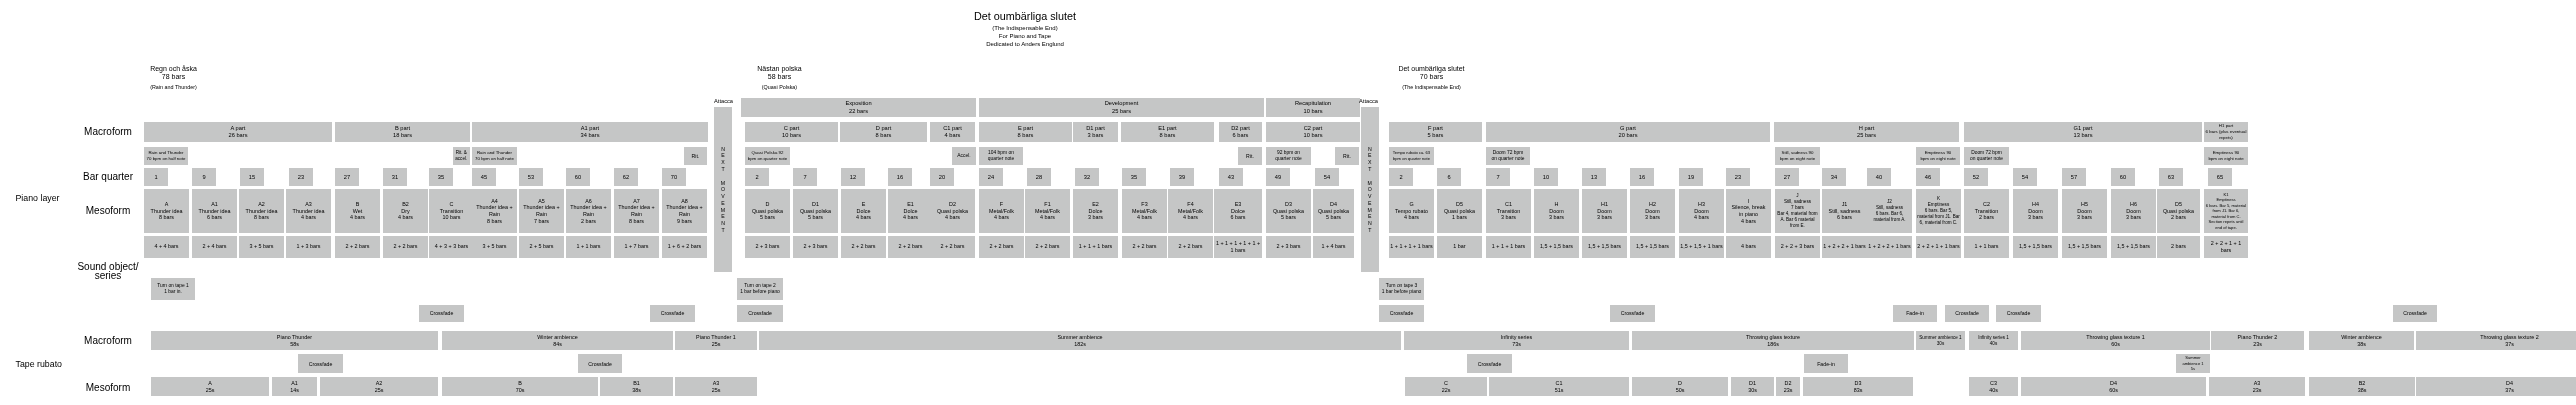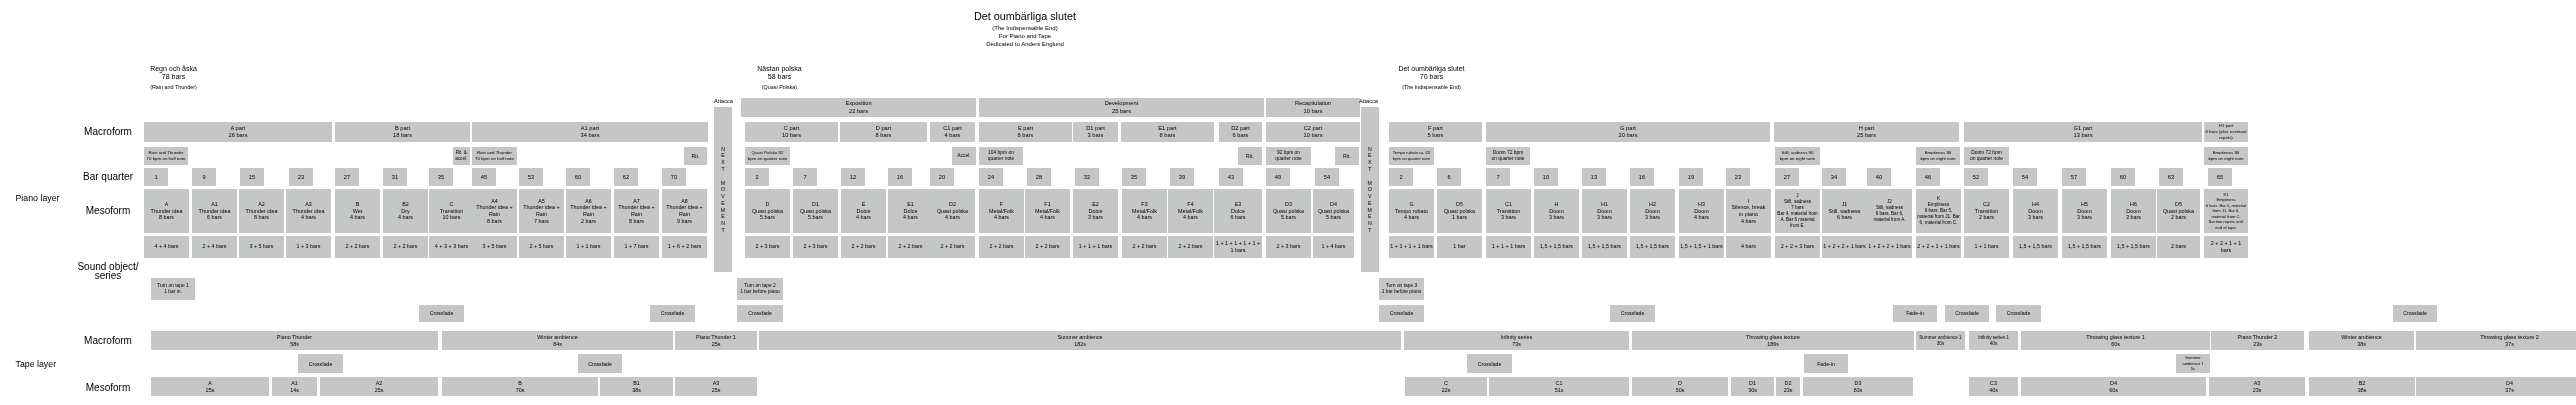--- a/index.html
+++ b/index.html
@@ -37,21 +37,21 @@
 <div id="canvas">
 
   <div class="title-block">
     <div class="title-main">Det oumbärliga slutet</div>
     <div class="title-sub">(The Indispensable End)</div>
     <div class="title-sub">For Piano and Tape</div>
     <div class="title-sub">Dedicated to Anders Englund</div>
   </div>
 
   <div class="layer-label" style="left:15.5px;top:194px;">Piano layer</div>
-  <div class="layer-label" style="left:15.5px;top:360px;">Tape layer</div>
+  <div class="layer-label" style="left:15.5px;top:360px;">Tape rubato</div>
 
   <div class="row-label" style="left:64px;top:127px;">Macroform</div>
   <div class="row-label" style="left:64px;top:172px;">Bar quarter</div>
   <div class="row-label" style="left:64px;top:206px;">Mesoform</div>
   <div class="row-label" style="left:64px;top:239px;margin-top:23px;">
     <div>Sound object/</div>
     <div>series</div>
   </div>
   <div class="row-label" style="left:64px;top:336px;">Macroform</div>
   <div class="row-label" style="left:64px;top:383px;">Mesoform</div>

